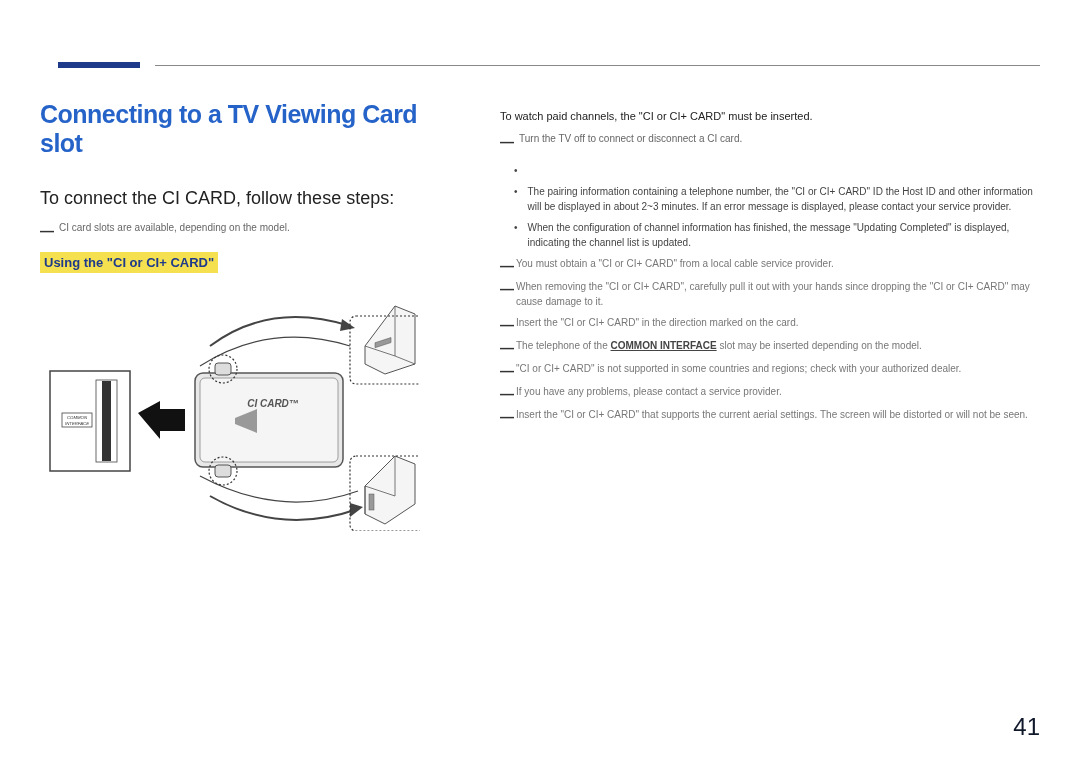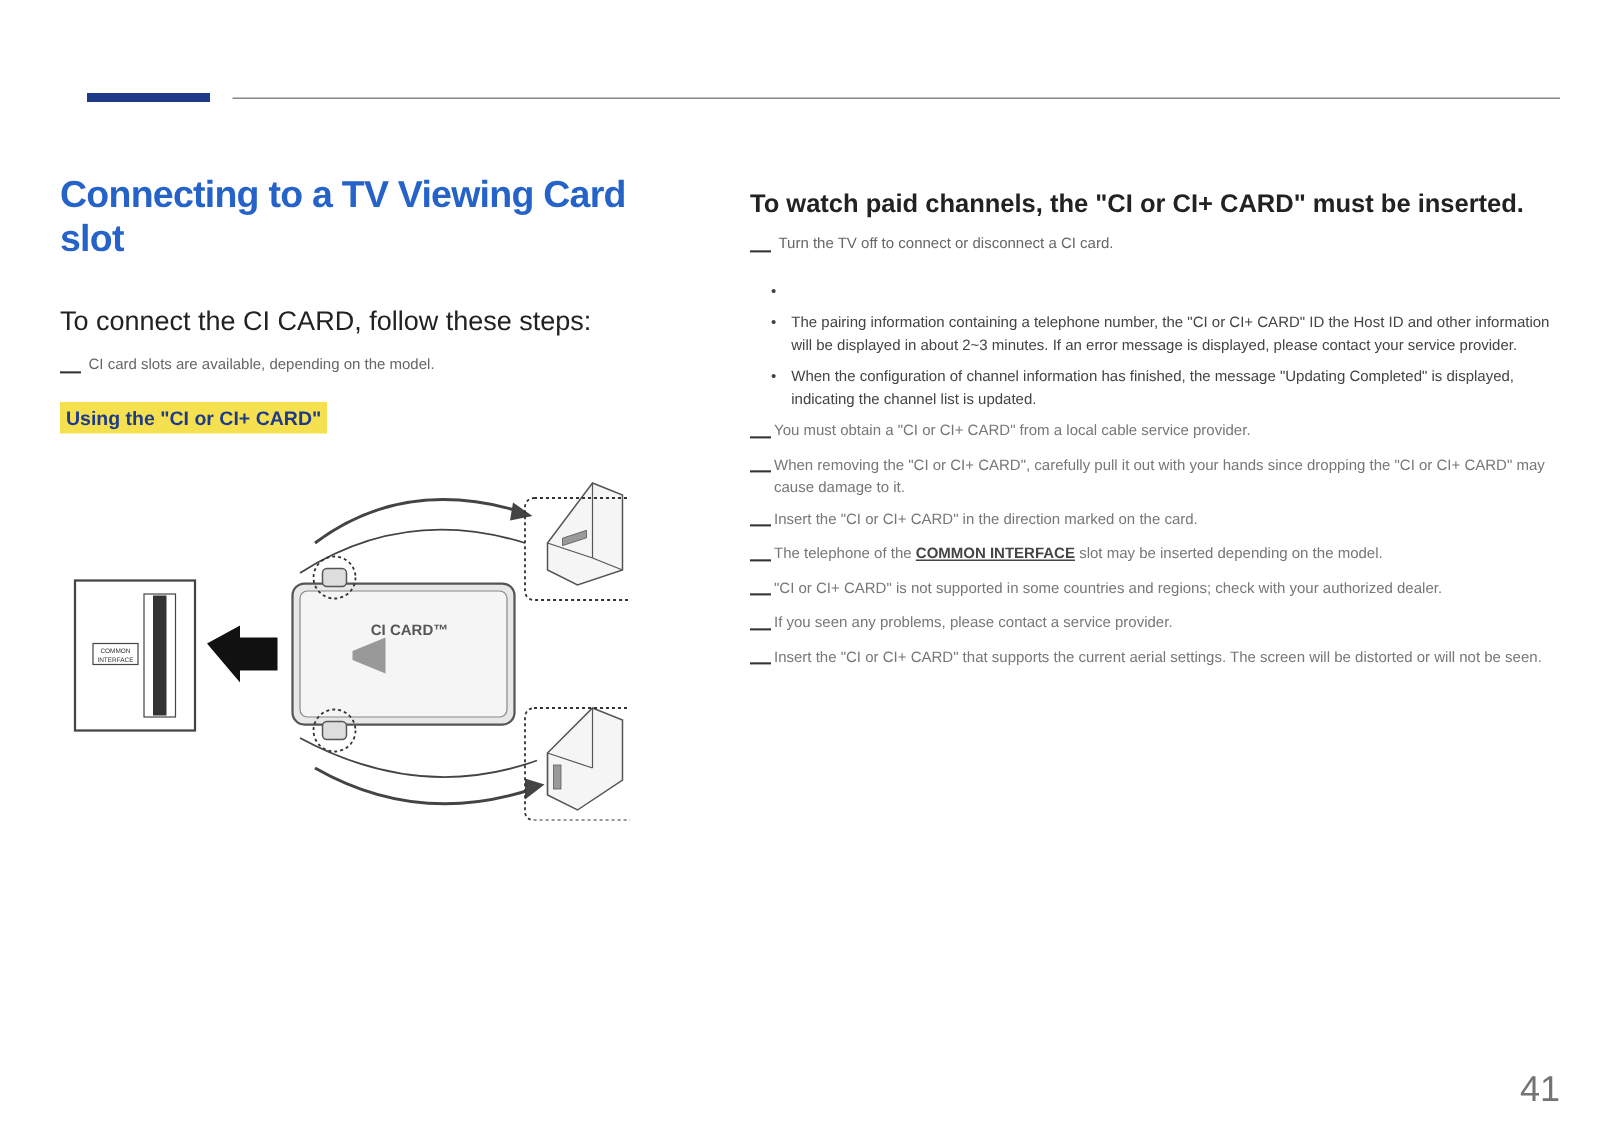--- a/index.html
+++ b/index.html
@@ -26,21 +26,21 @@
     .header-line {
       position: absolute;
       top: 65px;
       left: 155px;
       right: 40px;
       height: 1px;
       background: #888;
     }
     .content {
       display: flex;
-      margin-top: 56px;
+      margin-top: 40px;
       gap: 40px;
     }
     .left-col {
       width: 420px;
     }
     .right-col {
       flex: 1;
       padding-top: 10px;
     }
     .main-title {
@@ -82,24 +82,25 @@
       font-weight: bold;
       font-size: 13px;
       padding: 3px 4px;
       margin-bottom: 18px;
     }
     .diagram {
       margin-top: 10px;
       width: 380px;
       height: 230px;
       position: relative;
+      font-style: italic;
     }
     .right-bold {
-      font-size: 17px;
-      font-weight: bold;
+      font-size: 11px;
+      font-weight: normal;
       color: #222;
       margin-bottom: 10px;
     }
     .bullet-list {
       list-style: none;
       padding-left: 0;
     }
     .bullet-list li {
       display: flex;
       align-items: flex-start;
@@ -123,21 +124,21 @@
       align-items: flex-start;
       font-size: 10px;
       color: #777;
       line-height: 1.5;
       margin-bottom: 6px;
     }
     .page-num {
       position: absolute;
       bottom: 22px;
       right: 40px;
-      color: #737373;
+      color: #0f172a;
       font-size: 24px;
     }
     .bold-inline {
       font-weight: bold;
       color: #444;
       text-decoration: underline;
     }
   </style>
 </head>
 <body>
@@ -245,21 +246,21 @@
         <span>
           <span>The telephone of the </span><span class="bold-inline">COMMON INTERFACE</span><span> slot may be inserted depending on the model.</span>
         </span>
       </li>
       <li>
         <span class="dash-mark">―</span>
         <span>"CI or CI+ CARD" is not supported in some countries and regions; check with your authorized dealer.</span>
       </li>
       <li>
         <span class="dash-mark">―</span>
-        <span>If you seen any problems, please contact a service provider.</span>
+        <span>If you have any problems, please contact a service provider.</span>
       </li>
       <li>
         <span class="dash-mark">―</span>
         <span>Insert the "CI or CI+ CARD" that supports the current aerial settings. The screen will be distorted or will not be seen.</span>
       </li>
     </ul>
   </div>
 </div>
 
 <div class="page-num">41</div>

